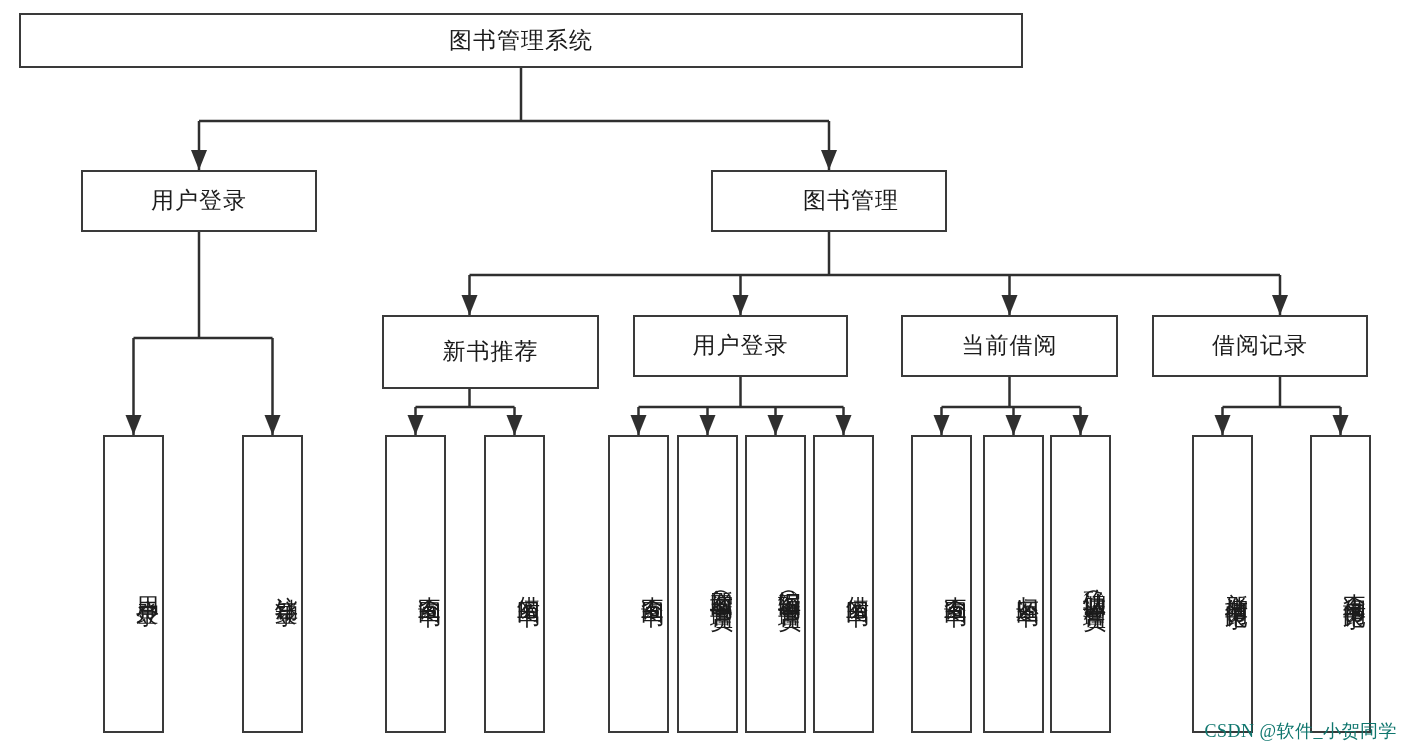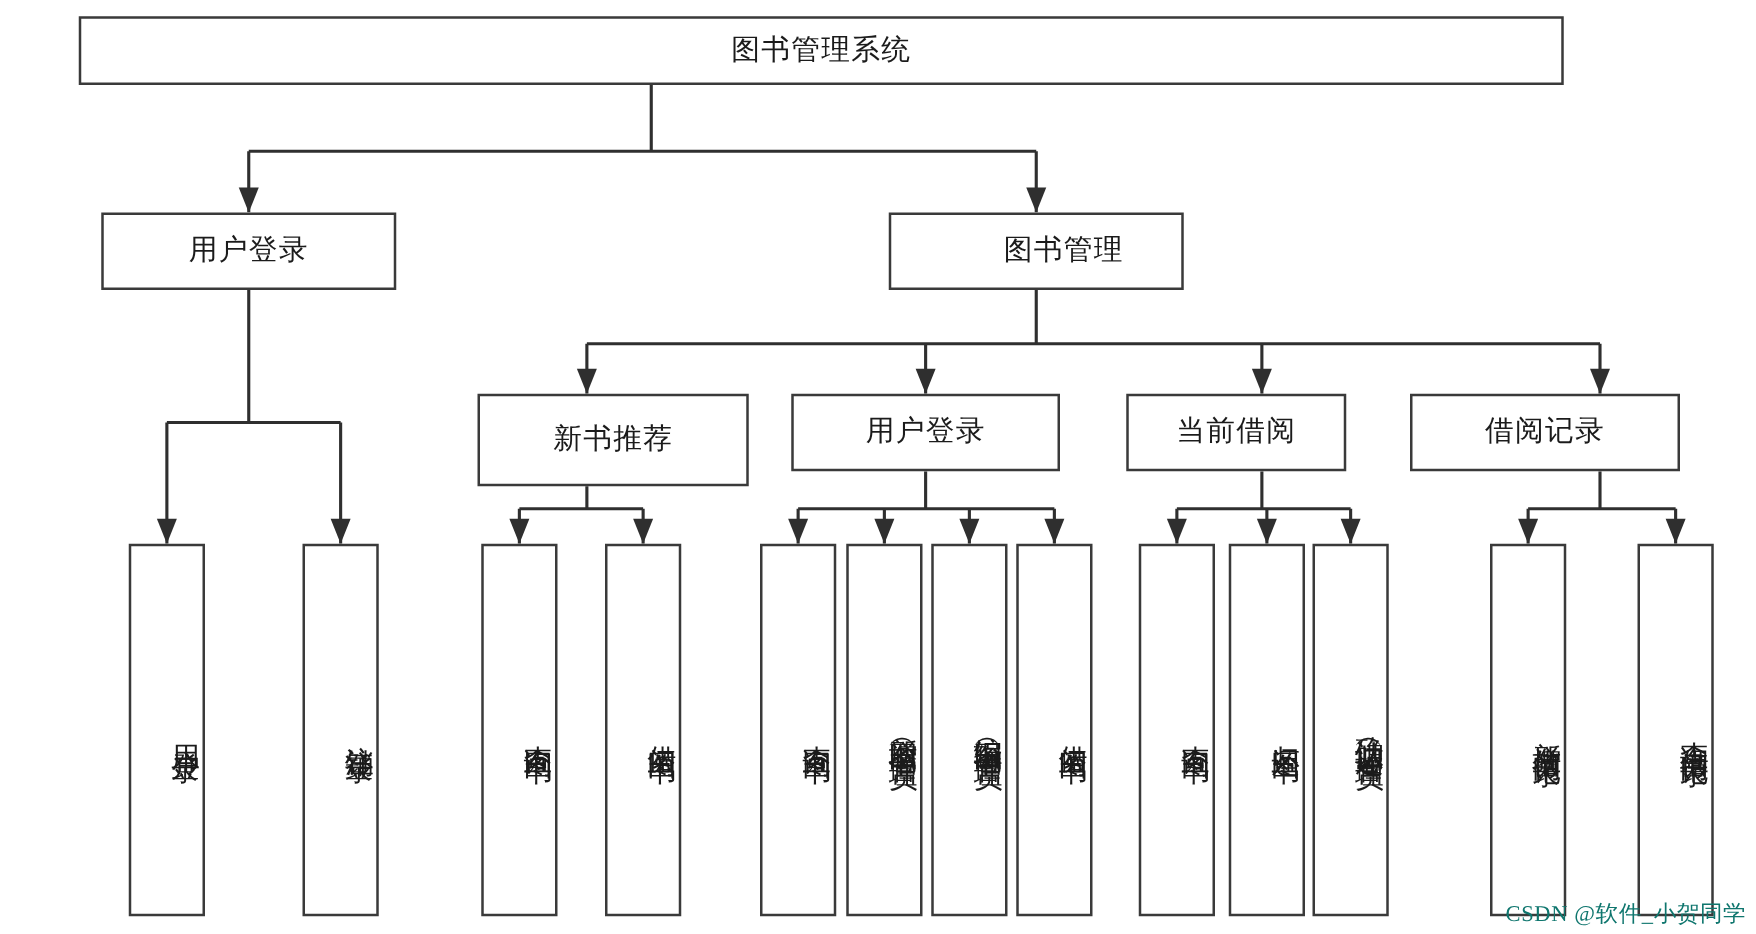--- a/index.html
+++ b/index.html
@@ -122,39 +122,39 @@
       <line x1="1080.5" y1="407" x2="1080.5" y2="435" stroke="#2f2f2f" stroke-width="2.5"></line>
       <polygon points="1072.5,415 1088.5,415 1080.5,435" fill="#2f2f2f"></polygon>
       <line x1="1280" y1="377" x2="1280" y2="407" stroke="#2f2f2f" stroke-width="2.5"></line>
       <line x1="1222.5" y1="407" x2="1340.5" y2="407" stroke="#2f2f2f" stroke-width="2.5"></line>
       <line x1="1222.5" y1="407" x2="1222.5" y2="435" stroke="#2f2f2f" stroke-width="2.5"></line>
       <polygon points="1214.5,415 1230.5,415 1222.5,435" fill="#2f2f2f"></polygon>
       <line x1="1340.5" y1="407" x2="1340.5" y2="435" stroke="#2f2f2f" stroke-width="2.5"></line>
       <polygon points="1332.5,415 1348.5,415 1340.5,435" fill="#2f2f2f"></polygon>
     </svg>
   <div id="nodes">
-      <div class="node horiz" style="left: 19px; top: 13px; width: 1188px; height: 55px; margin-left: 44px;">
+      <div class="node horiz" style="left: 19px; top: 13px; width: 1004px; height: 55px;">
         <span class="hlabel">图书管理系统</span>
       </div>
       <div class="node horiz" style="left: 81px; top: 170px; width: 236px; height: 62px;">
         <span class="hlabel">用户登录</span>
       </div>
       <div class="node horiz" style="left: 711px; top: 170px; width: 236px; height: 62px; padding-left: 44px;">
         <span class="hlabel">图书管理</span>
       </div>
       <div class="node horiz" style="left: 382px; top: 315px; width: 217px; height: 74px;">
         <span class="hlabel">新书推荐</span>
       </div>
       <div class="node horiz" style="left: 633px; top: 315px; width: 215px; height: 62px;">
         <span class="hlabel">用户登录</span>
       </div>
-      <div class="node horiz" style="left: 901px; top: 315px; width: 176px; height: 62px; text-align: center;">
+      <div class="node horiz" style="left: 901px; top: 315px; width: 217px; height: 62px; text-align: center;">
         <span class="hlabel">当前借阅</span>
       </div>
-      <div class="node horiz" style="left: 1128px; top: 315px; width: 216px; height: 62px;">
+      <div class="node horiz" style="left: 1152px; top: 315px; width: 216px; height: 62px;">
         <span class="hlabel">借阅记录</span>
       </div>
       <div class="node vert" style="left: 103px; top: 435px; width: 61px; height: 298px;">
         <span class="vlabel">用户登录</span>
       </div>
       <div class="node vert" style="left: 242px; top: 435px; width: 61px; height: 298px;">
         <span class="vlabel">注销登录</span>
       </div>
       <div class="node vert" style="left: 385px; top: 435px; width: 61px; height: 298px;">
         <span class="vlabel">查询图书</span>

